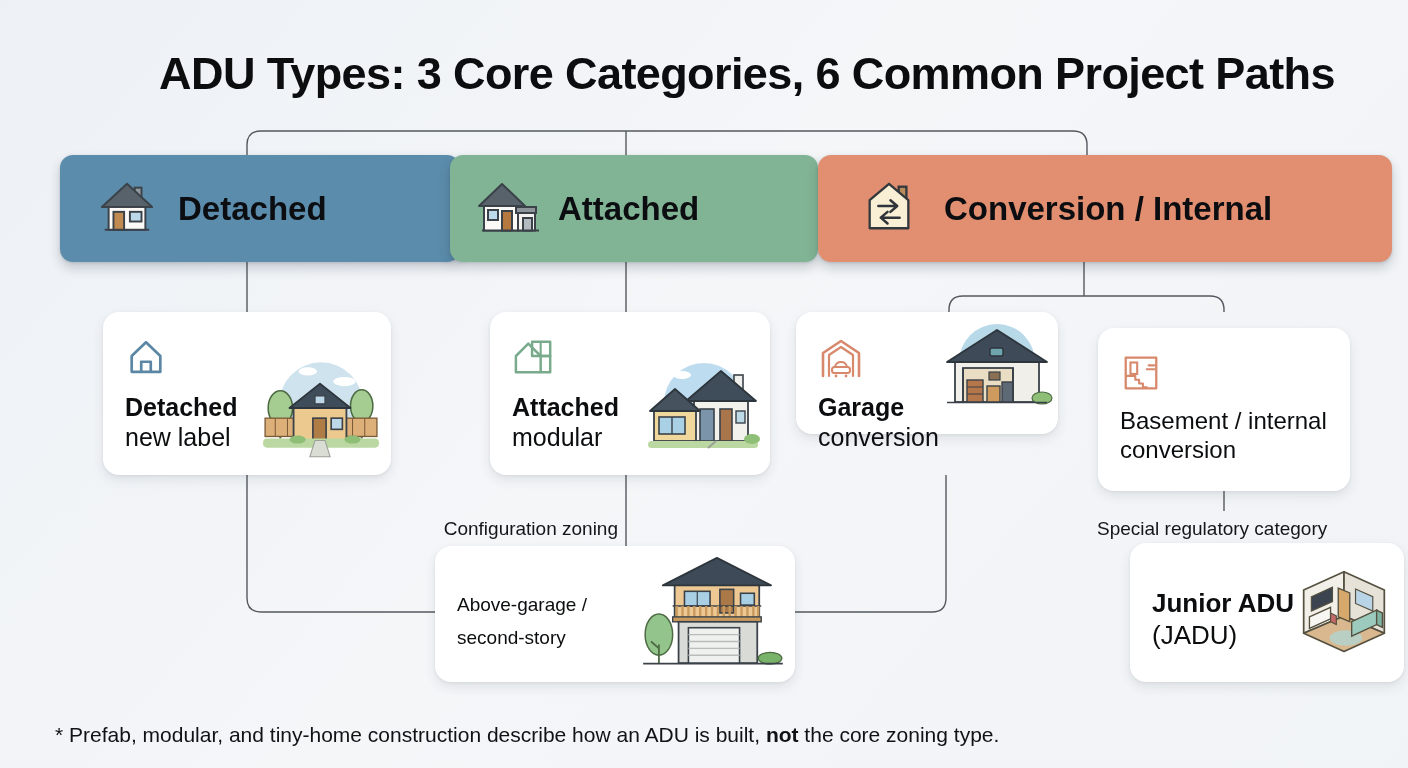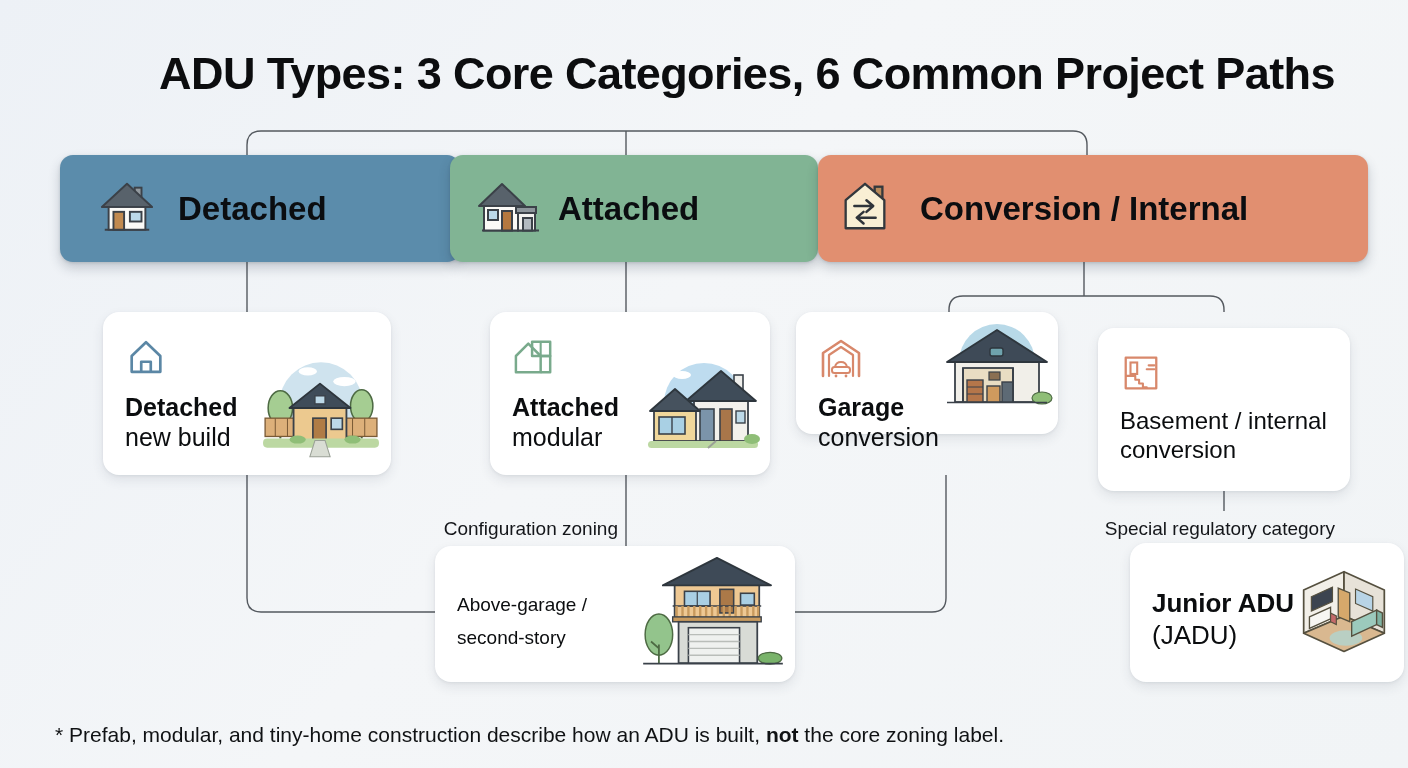--- a/index.html
+++ b/index.html
@@ -16,21 +16,21 @@
   svg.connectors path { stroke:#54595f; stroke-width:1.4; fill:none; }
 
   .header {
     position:absolute; top:155px; height:107px; border-radius:13px;
     display:flex; align-items:center;
     box-shadow:0 6px 12px rgba(35,52,68,0.22), 0 1px 3px rgba(35,52,68,0.15);
   }
   .header .label { font-size:33px; font-weight:700; color:#0b0d10; }
   .hd-detached   { left:60px;  width:362px; background:#5b8cab; padding-left:38px; gap:22px; }
   .hd-attached   { left:450px; width:340px; background:#81b494; padding-left:28px; gap:16px; }
-  .hd-conversion { left:818px; width:532px; background:#e18f70; padding-left:18px; gap:26px; }
+  .hd-conversion { left:818px; width:532px; background:#e18f70; padding-left:42px; gap:26px; }
 
   .card {
     position:absolute; background:#ffffff; border-radius:16px;
     box-shadow:0 5px 12px rgba(45,60,75,0.10), 0 1px 3px rgba(45,60,75,0.08);
   }
   .corner-icon { position:absolute; left:22px; top:24px; }
   .card .text { position:absolute; left:22px; font-size:25px; line-height:30px; }
   .card .text span { display:block; }
   .bold { font-weight:700; }
   .illus { position:absolute; }
@@ -43,21 +43,21 @@
   #card-junior-adu         { left:1130px; top:543px; width:274px; height:139px; }
 
   #card-detached-new-build .text, #card-attached-addition .text,
   #card-garage-conversion .text { top:80px; }
   #card-basement .text { top:78px; font-size:24px; line-height:29px; }
   #card-above-garage .text { top:42px; font-size:19px; line-height:33px; }
   #card-junior-adu .text { top:44px; font-size:26px; line-height:32px; }
 
   .annotation { position:absolute; font-size:19px; color:#14161a; }
   #anno-config  { left:440px;  top:518px; width:178px; text-align:right; }
-  #anno-special { left:1097px; top:518px; width:238px; text-align:right; }
+  #anno-special { left:1097px; top:518px; width:238px; text-align:left; }
 
   .footnote { position:absolute; left:55px; top:723px; font-size:21px; color:#101214; }
 </style>
 </head>
 <body>
 
 <div class="canvas">
 
   <div class="title">ADU Types: 3 Core Categories, 6 Common Project Paths</div>
 
@@ -118,21 +118,21 @@
 
   <div class="card" id="card-detached-new-build">
     <span class="corner-icon">
       <svg width="42" height="42" viewBox="0 0 44 44">
         <path d="M7,21 L22,6.5 L37,21 V37.5 H7 Z" fill="none" stroke="#5b87a5" stroke-width="2.8" stroke-linejoin="round"></path>
         <path d="M17,37.5 V27 H27 V37.5" fill="none" stroke="#5b87a5" stroke-width="2.8" stroke-linejoin="round"></path>
       </svg>
     </span>
     <div class="text">
       <span class="bold">Detached</span>
-      <span>new build</span>
+      <span>new label</span>
     </div>
     <span class="illus" style="right:10px; bottom:10px;">
       <svg width="122" height="106" viewBox="0 0 120 104">
         <circle cx="61" cy="48" r="41" fill="#cfe3ee"></circle>
         <ellipse cx="48" cy="16" rx="9" ry="4" fill="#ffffff"></ellipse>
         <ellipse cx="84" cy="26" rx="11" ry="4.5" fill="#ffffff"></ellipse>
         <ellipse cx="21" cy="52" rx="12" ry="17" fill="#a5cd92" stroke="#4d6a43" stroke-width="1.5"></ellipse>
         <path d="M21,64 V82" stroke="#4d6a43" stroke-width="2"></path>
         <ellipse cx="101" cy="50" rx="11" ry="16" fill="#a5cd92" stroke="#4d6a43" stroke-width="1.5"></ellipse>
         <path d="M101,62 V82" stroke="#4d6a43" stroke-width="2"></path>
@@ -280,16 +280,16 @@
         <ellipse cx="52" cy="80" rx="17" ry="8" fill="#b9cfc3"></ellipse>
         <polygon points="58,63 84,51 84,66 58,78" fill="#9ccabc" stroke="#55503f" stroke-width="1.4"></polygon>
         <polygon points="84,51 90,54 90,69 84,66" fill="#7fb3a2" stroke="#55503f" stroke-width="1.4"></polygon>
         <polygon points="14,58 36,48 36,60 14,70" fill="#f7f6f2" stroke="#55503f" stroke-width="1.4"></polygon>
         <polygon points="36,54 42,57 42,66 36,63" fill="#c46a6a" stroke="#55503f" stroke-width="1.2"></polygon>
       </svg>
     </span>
   </div>
 
   <div class="footnote">
-    <span>* Prefab, modular, and tiny-home construction describe how an ADU is built, </span><span class="bold">not</span><span> the core zoning label.</span>
+    <span>* Prefab, modular, and tiny-home construction describe how an ADU is built, </span><span class="bold">not</span><span> the core zoning type.</span>
   </div>
 
 </div>
 
 </body></html>

